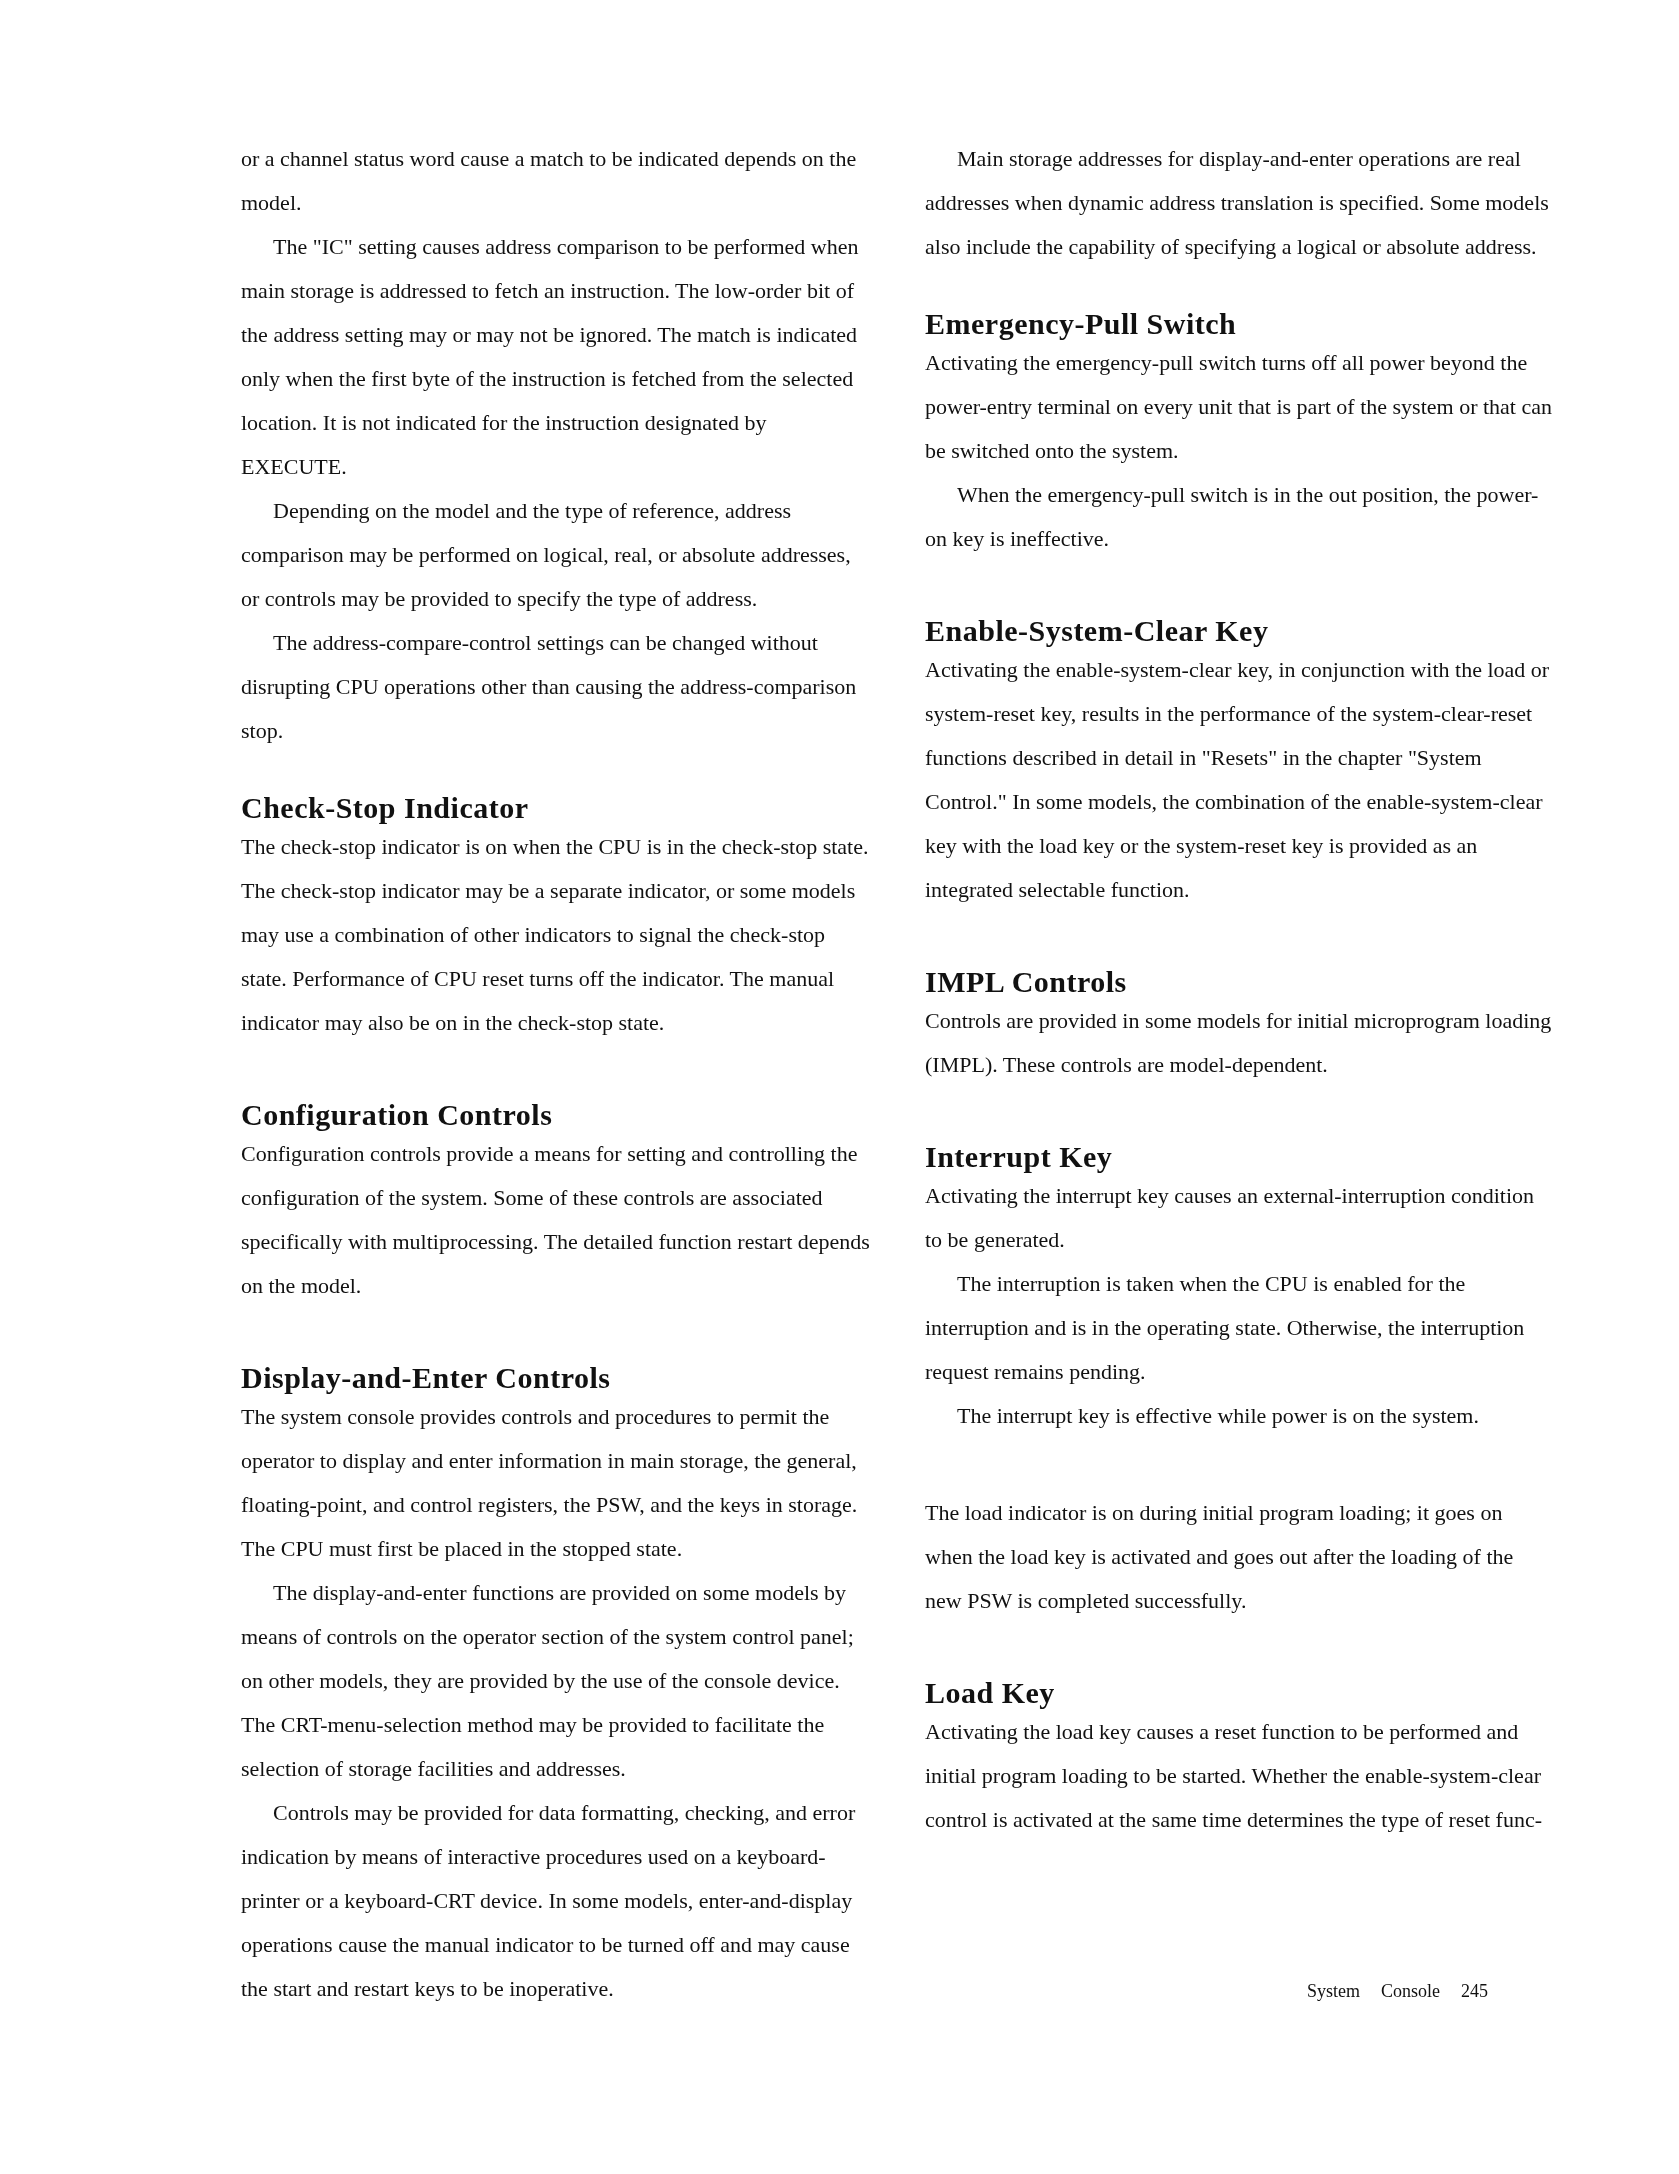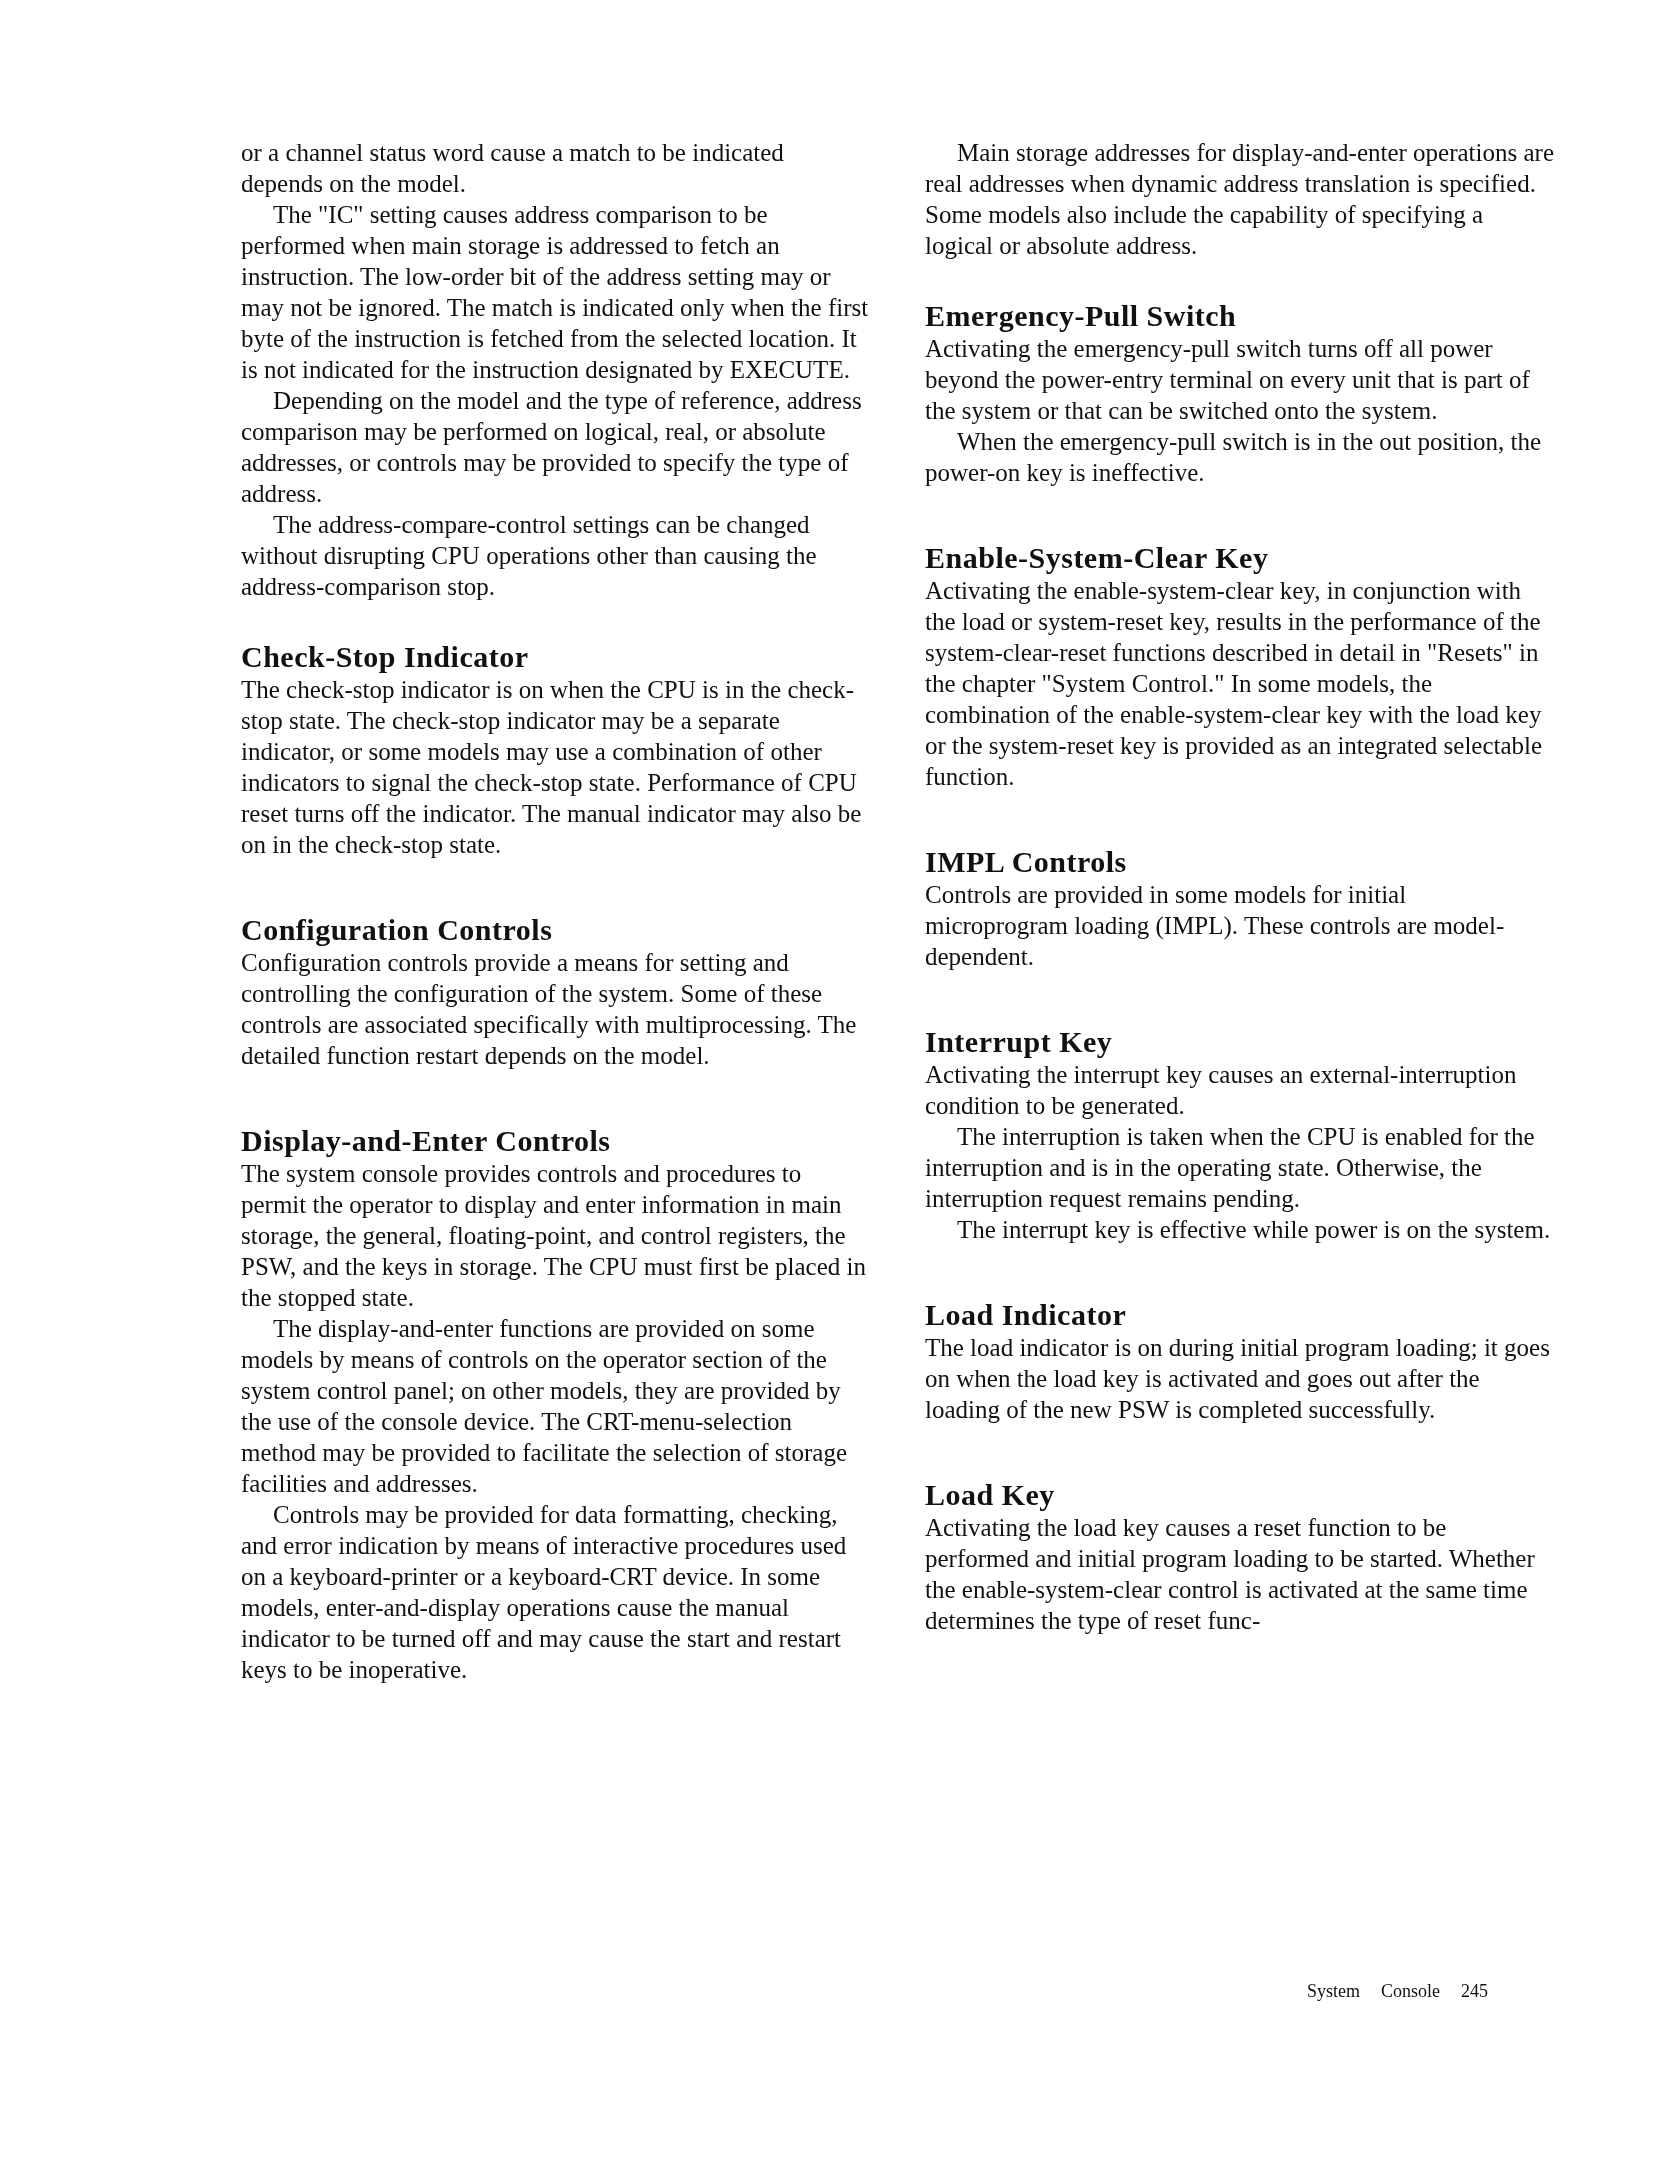--- a/index.html
+++ b/index.html
@@ -1,21 +1,21 @@
 <!DOCTYPE html>
 <html style="font-size:15px"><head>
 <meta charset="utf-8">
 <style>
   html, body { margin: 0; padding: 0; background: #ffffff; }
   body { width: 1680px; height: 2174px; position: relative; overflow: hidden;
          font-family: "Liberation Serif", "DejaVu Serif", serif; color: #111111; }
   .col { position: absolute; top: 137px; width: 629px; }
   .col.left { left: 241px; }
   .col.right { left: 925px; }
-  .para { font-size: 25px; line-height: 31px; margin: 0; text-align: left; }
+  .para { font-size: 22px; line-height: 44px; margin: 0; text-align: left; }
   .para.indent { text-indent: 32px; }
   .heading { font-family: "Liberation Serif", "DejaVu Serif", serif; font-weight: bold;
              font-size: 30px; line-height: 34px; margin: 0; letter-spacing: 0.5px; }
   .section { margin-top: 53px; }
   .section:first-child { margin-top: 0; }
   .footer { position: absolute; top: 1981px; left: 1307px; font-size: 18px; word-spacing: 17px; }
   .footer span { margin-left: 21px; }
   .footer span:first-child { margin-left: 0; }
 </style>
 </head>
@@ -69,21 +69,20 @@
   </div>
 
   <div class="section">
     <h2 class="heading">Interrupt Key</h2>
     <p class="para">Activating the interrupt key causes an external-interruption condition to be generated.</p>
     <p class="para indent">The interruption is taken when the CPU is enabled for the interruption and is in the operating state. Otherwise, the interruption request remains pending.</p>
     <p class="para indent">The interrupt key is effective while power is on the system.</p>
   </div>
 
   <div class="section">
-    <h2 class="heading">Load Indicator</h2>
     <p class="para">The load indicator is on during initial program loading; it goes on when the load key is activated and goes out after the loading of the new PSW is completed successfully.</p>
   </div>
 
   <div class="section">
     <h2 class="heading">Load Key</h2>
     <p class="para">Activating the load key causes a reset function to be performed and initial program loading to be started. Whether the enable-system-clear control is activated at the same time determines the type of reset func-</p>
   </div>
 </div>
 
 <div class="footer">

